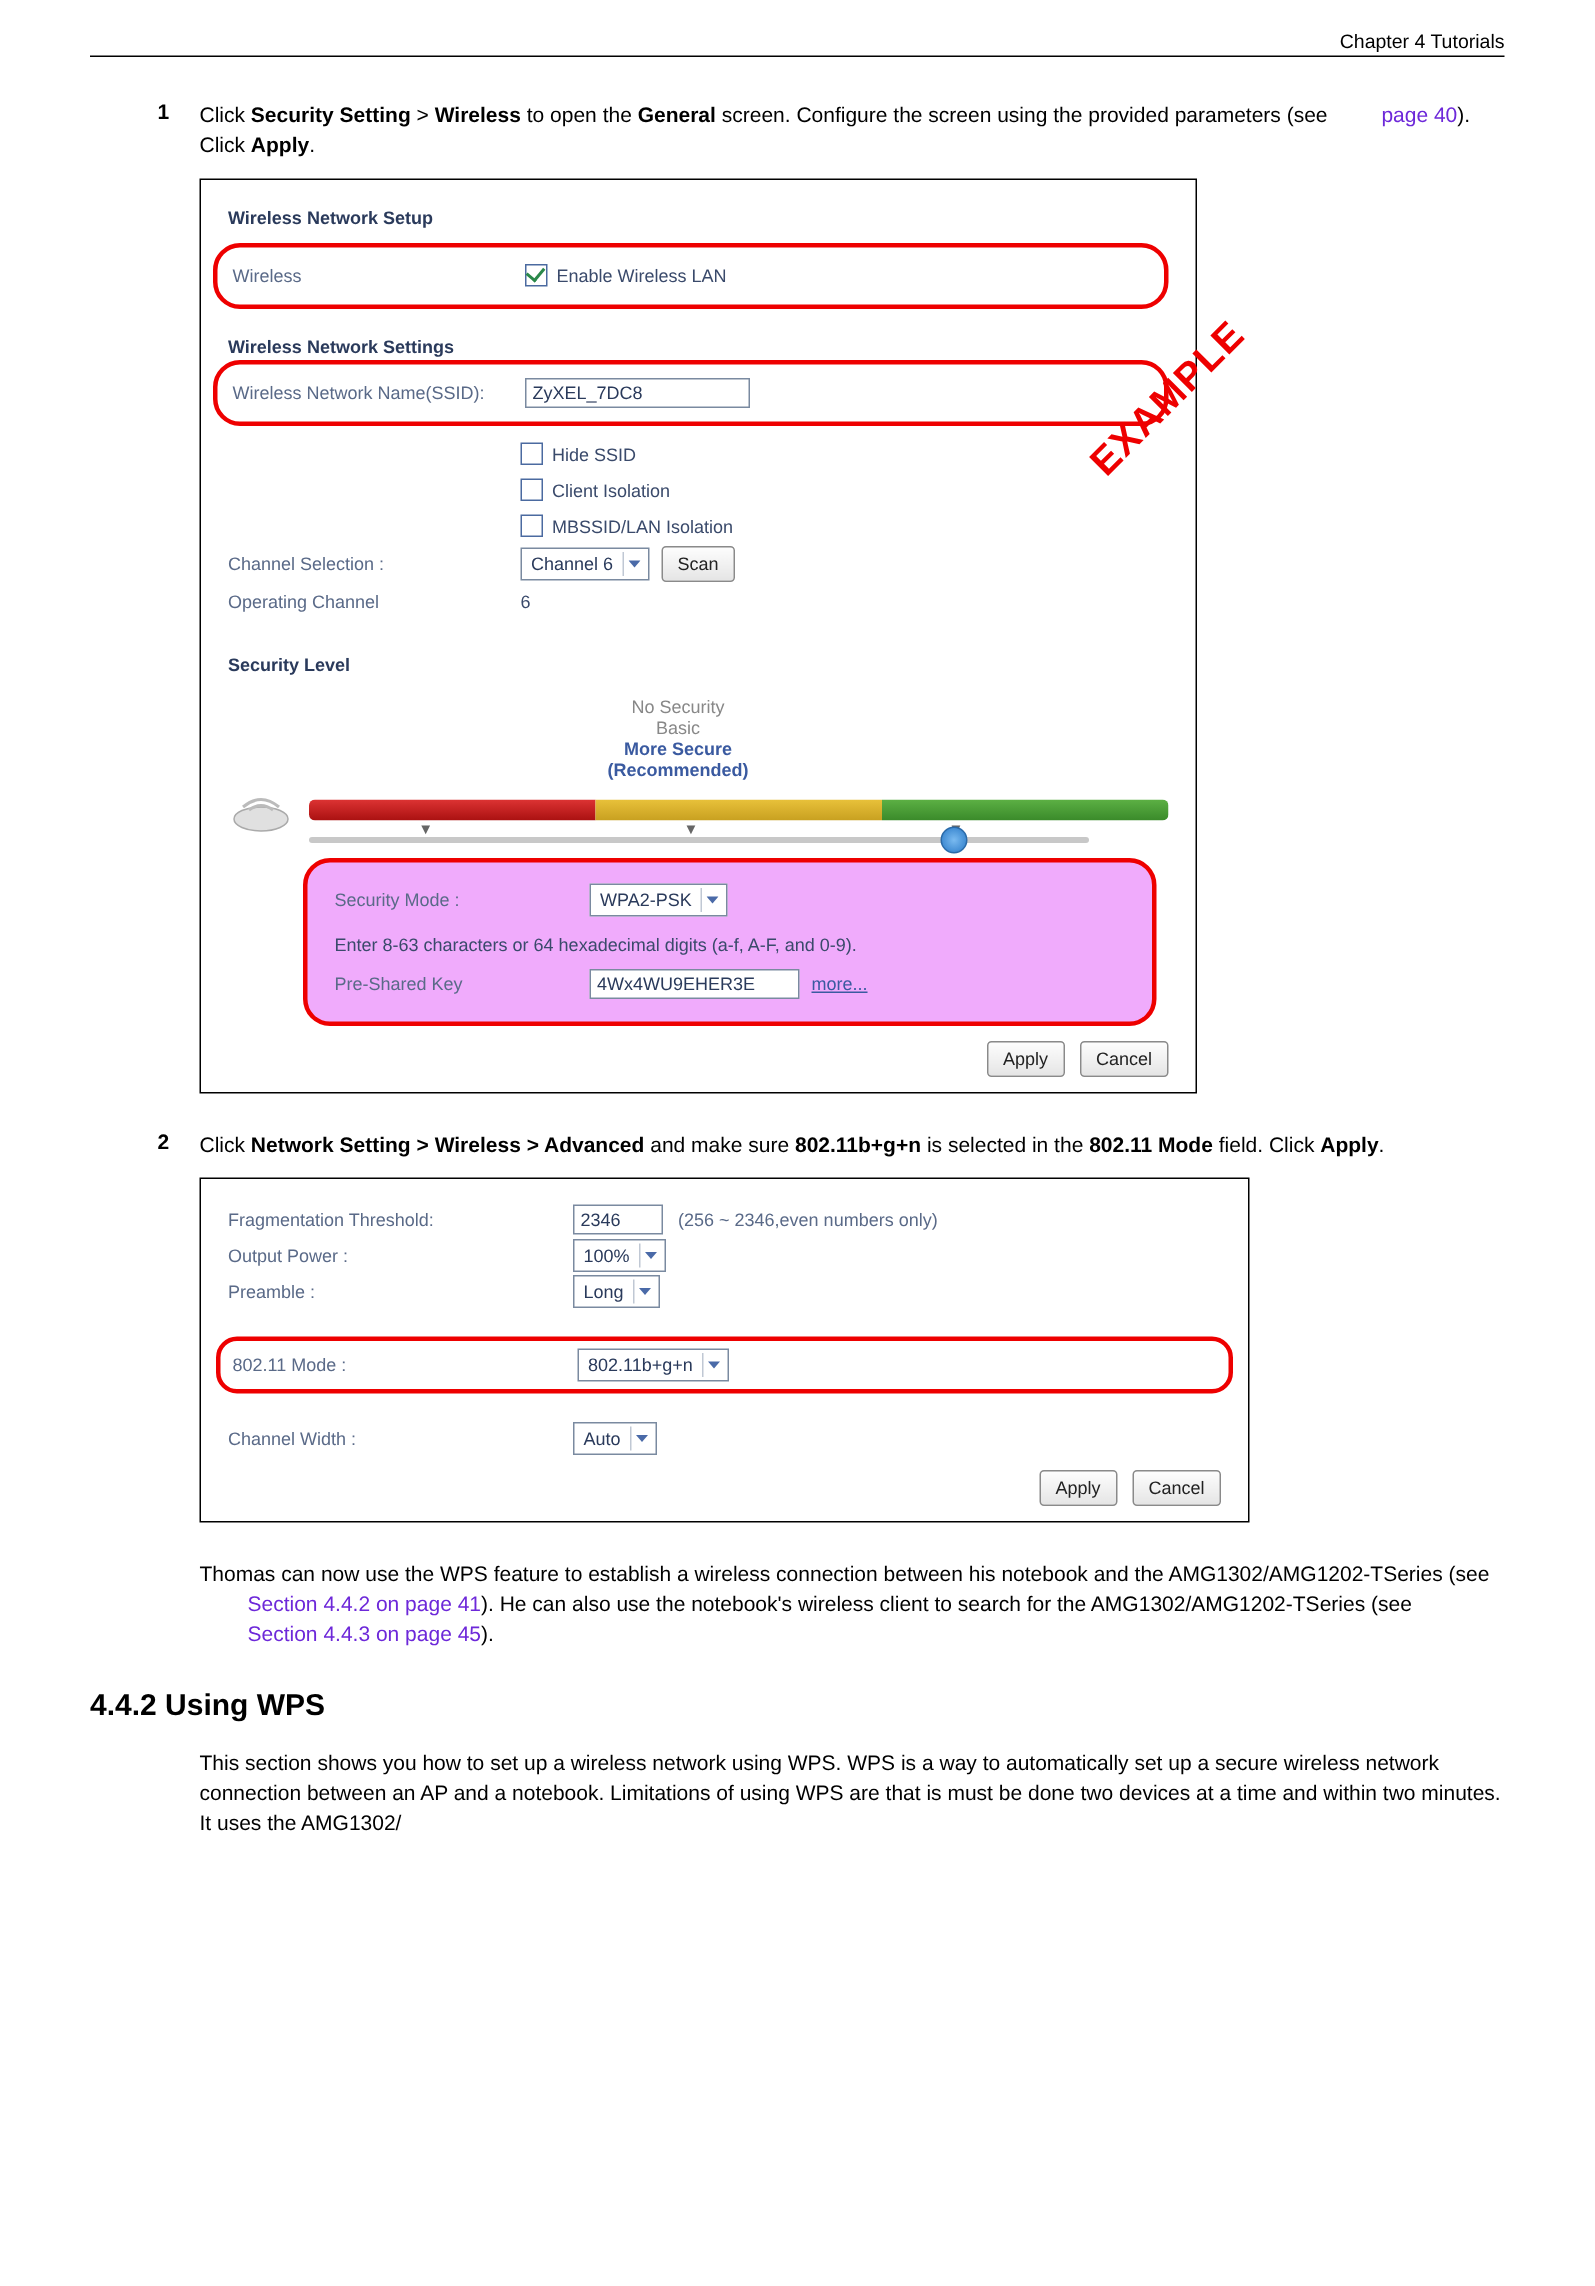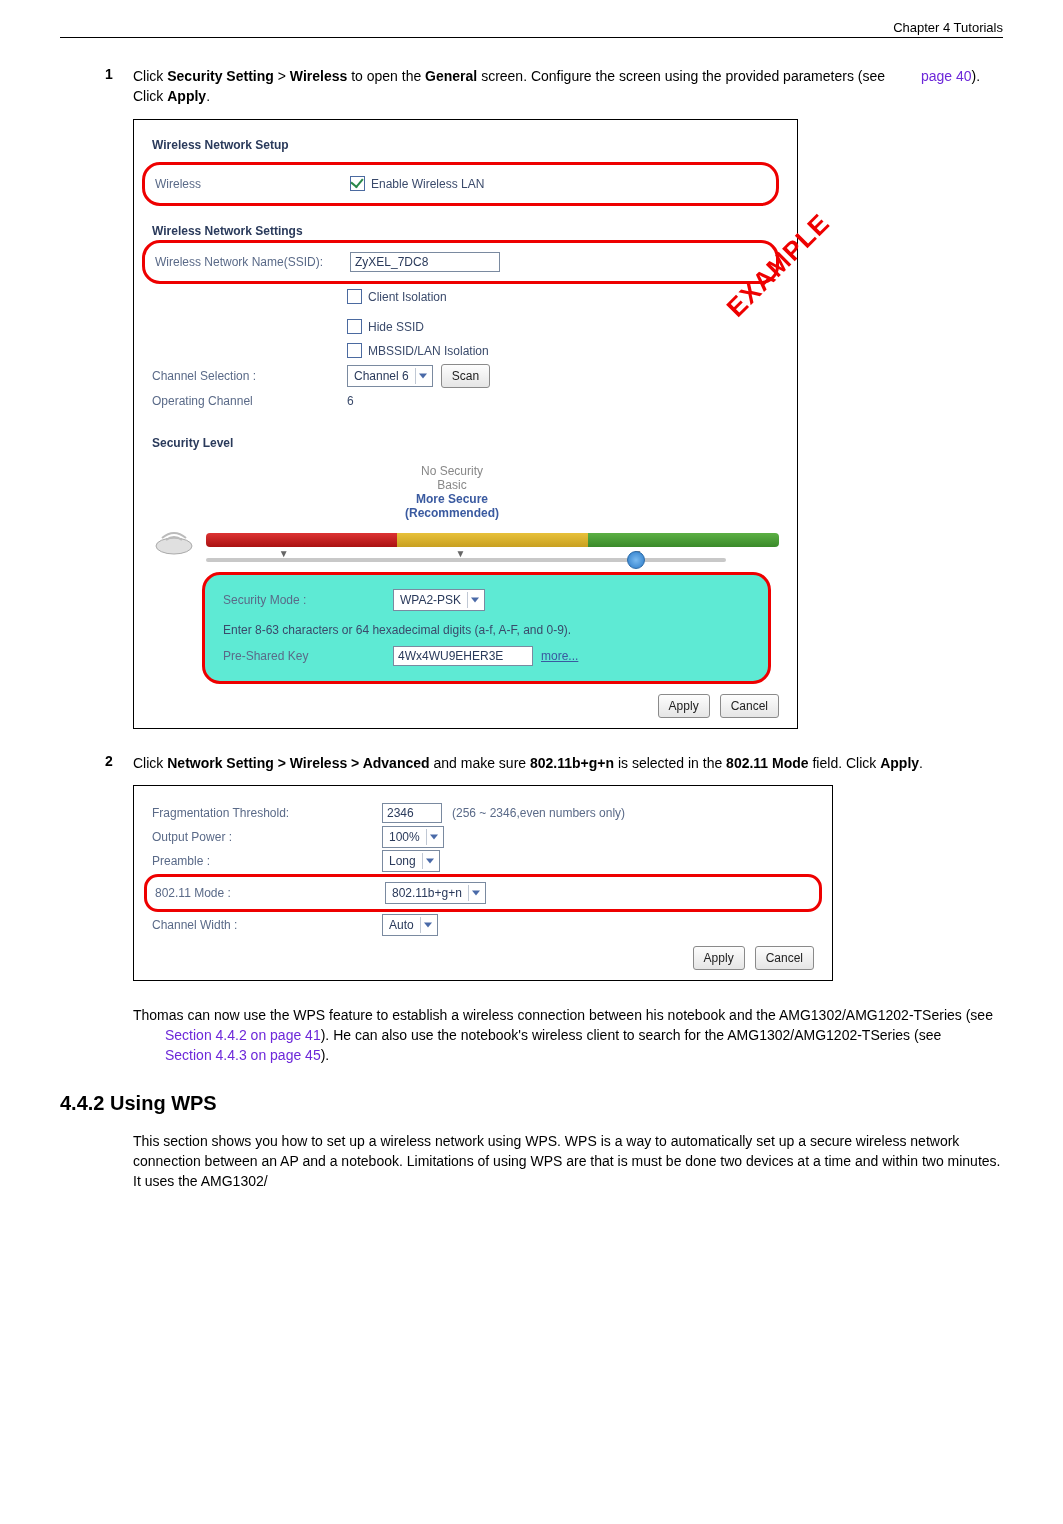--- a/index.html
+++ b/index.html
@@ -132,21 +132,21 @@
     position:relative; width:520px;
   }
   .slider-tick { position:absolute; top:-10px; font-size:10px; color:#666; }
   .slider-knob {
     position:absolute; width:16px; height:16px; border-radius:50%;
     background:radial-gradient(#7abaf0,#2a7ac8);
     border:1px solid #2a6aa8; top:-7px;
   }
   .secpanel {
     border:3px solid #e00; border-radius:18px;
-    background:#5eead4; padding:12px 18px; margin:0 8px 0 50px;
+    background:#f0abfc; padding:12px 18px; margin:0 8px 0 50px;
   }
   .secpanel .flabel { width:170px; }
   .more-link { color:#3a5aa0; text-decoration:underline; font-size:12px; margin-left:8px; }
   .example-stamp {
     position:absolute; right:-48px; top:130px;
     color:#e00; font-weight:bold; font-size:26px;
     transform:rotate(-45deg); letter-spacing:1px;
     font-family:Arial,sans-serif;
   }
   .advrow .flabel { width:230px; }
@@ -191,29 +191,29 @@
 
     <div style="height:14px"></div>
     <div class="sect-title" style="margin-bottom:2px;">Wireless Network Settings</div>
     <div class="callout-red">
       <div class="fieldrow">
         <div class="flabel">Wireless Network Name(SSID):</div>
         <span class="txtin" style="min-width:140px;">ZyXEL_7DC8</span>
       </div>
     </div>
 
+    <div class="fieldrow" style="margin-top:8px;">
+      <div class="flabel"></div>
+      <span class="checkbox"></span>
+      <span>Hide SSID</span>
+    </div>
     <div class="fieldrow">
       <div class="flabel"></div>
       <span class="checkbox"></span>
       <span>Client Isolation</span>
-    </div>
-    <div class="fieldrow" style="margin-top:8px;">
-      <div class="flabel"></div>
-      <span class="checkbox"></span>
-      <span>Hide SSID</span>
     </div>
     <div class="fieldrow">
       <div class="flabel"></div>
       <span class="checkbox"></span>
       <span>MBSSID/LAN Isolation</span>
     </div>
     <div class="fieldrow">
       <div class="flabel">Channel Selection :</div>
       <span class="selectbox">
         <span>Channel 6</span>
@@ -317,21 +317,21 @@
       <div class="flabel">Preamble :</div>
       <span class="selectbox">
         <span>Long</span>
         <span class="caret">
             <svg viewBox="0 0 10 6">
               <path d="M0 0 L5 6 L10 0 Z" fill="#4a6aa8"></path>
             </svg>
           </span>
       </span>
     </div>
-    <div class="callout-red" style="margin:2px -8px;">
+    <div class="callout-red" style="margin:19px -8px;">
       <div class="fieldrow advrow">
         <div class="flabel">802.11 Mode :</div>
         <span class="selectbox">
           <span>802.11b+g+n</span>
           <span class="caret">
               <svg viewBox="0 0 10 6">
                 <path d="M0 0 L5 6 L10 0 Z" fill="#4a6aa8"></path>
               </svg>
             </span>
         </span>

